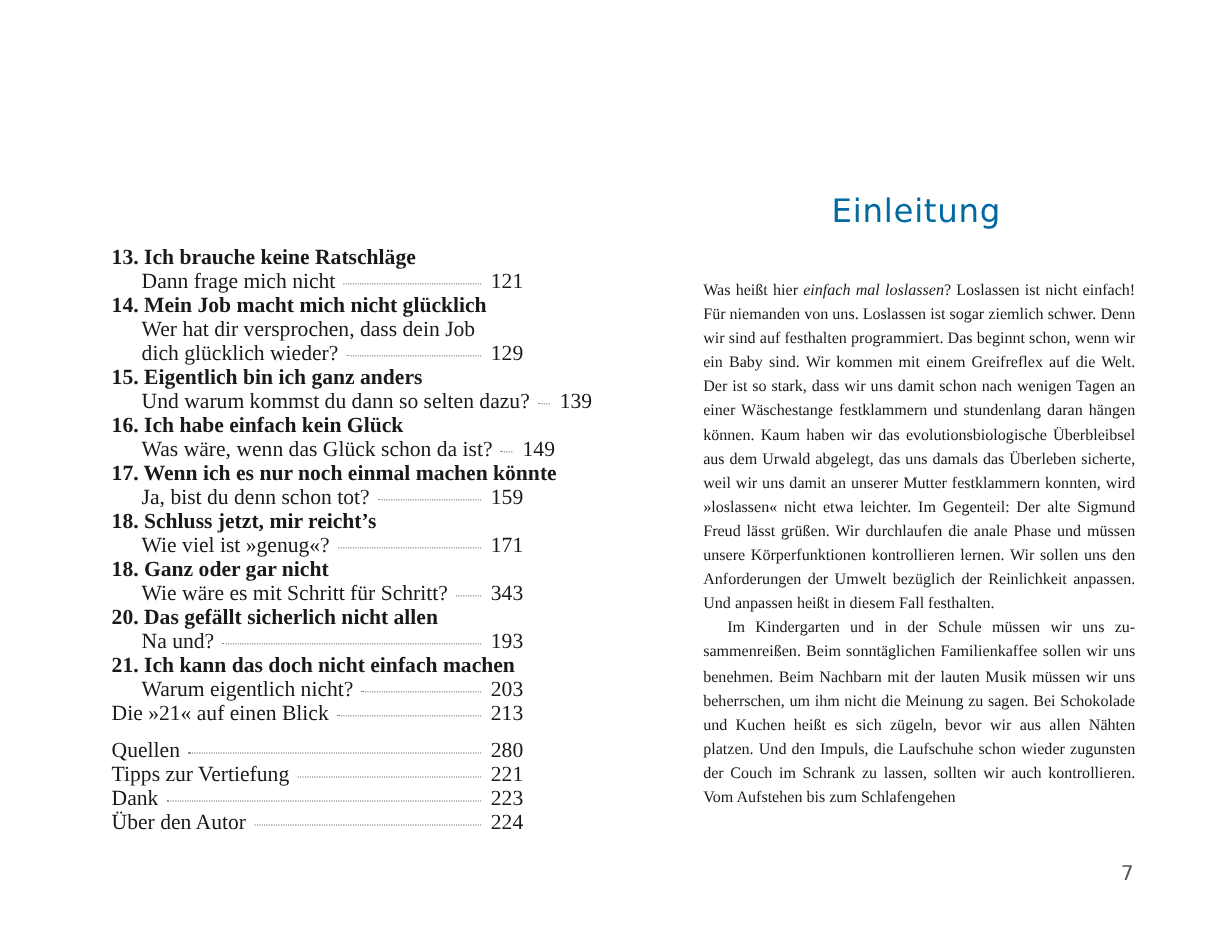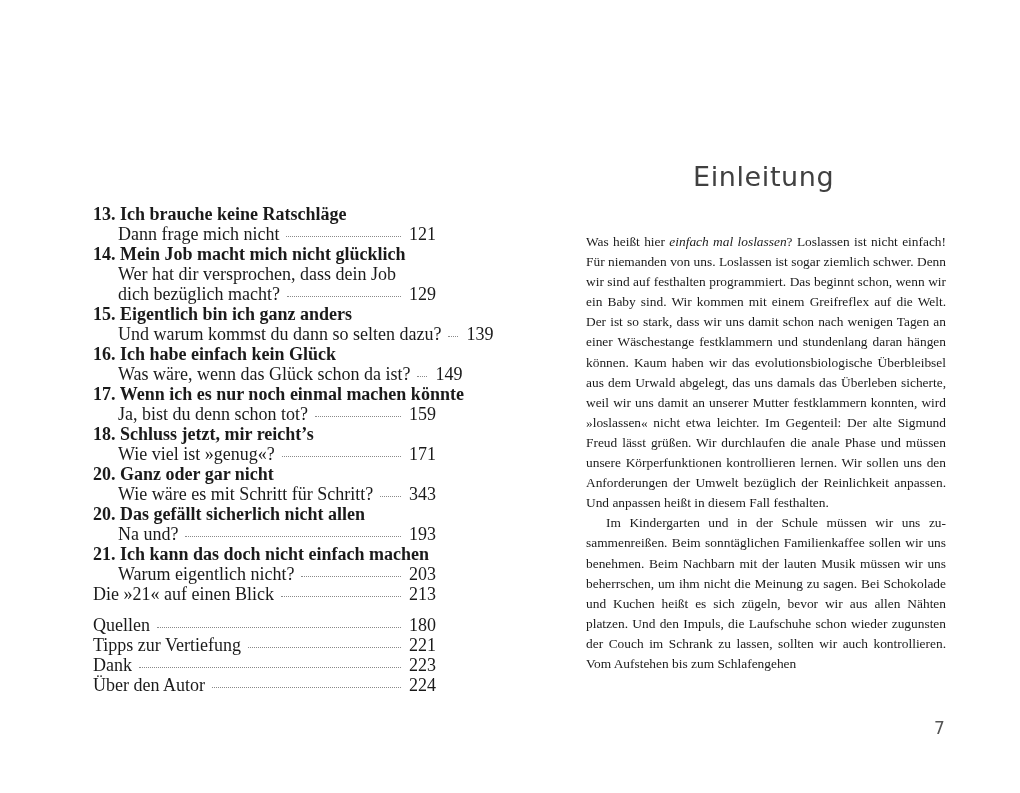--- a/index.html
+++ b/index.html
@@ -68,21 +68,21 @@
     }
     
     .chapter-heading {
       position: absolute;
       left: 693px;
       top: 157px;
       font-family: "DejaVu Sans", "Liberation Sans", sans-serif;
       font-weight: normal;
       font-size: 27px;
       letter-spacing: 0.6px;
-      color: #404040;
+      color: #0369a1;
       margin: 0;
       line-height: 40px;
     }
     .body-text {
       position: absolute;
       left: 586px;
       top: 232px;
       width: 360px;
       font-size: 13.4px;
       line-height: 20.1px;
@@ -121,21 +121,21 @@
         <span>Dann frage mich nicht</span>
         <span class="leader"></span>
         <span class="page">121</span>
       </div>
     </div>
 
     <div class="toc-chapter">
       <span class="toc-chapter-title">14. Mein Job macht mich nicht glücklich</span>
       <span class="toc-sub-only">Wer hat dir versprochen, dass dein Job</span>
       <div class="toc-line indent">
-        <span>dich bezüglich macht?</span>
+        <span>dich glücklich wieder?</span>
         <span class="leader"></span>
         <span class="page">129</span>
       </div>
     </div>
 
     <div class="toc-chapter">
       <span class="toc-chapter-title">15. Eigentlich bin ich ganz anders</span>
       <div class="toc-line indent">
         <span>Und warum kommst du dann so selten dazu?</span>
         <span class="leader"></span>
@@ -164,21 +164,21 @@
     <div class="toc-chapter">
       <span class="toc-chapter-title">18. Schluss jetzt, mir reicht’s</span>
       <div class="toc-line indent">
         <span>Wie viel ist »genug«?</span>
         <span class="leader"></span>
         <span class="page">171</span>
       </div>
     </div>
 
     <div class="toc-chapter">
-      <span class="toc-chapter-title">20. Ganz oder gar nicht</span>
+      <span class="toc-chapter-title">18. Ganz oder gar nicht</span>
       <div class="toc-line indent">
         <span>Wie wäre es mit Schritt für Schritt?</span>
         <span class="leader"></span>
         <span class="page">343</span>
       </div>
     </div>
 
     <div class="toc-chapter">
       <span class="toc-chapter-title">20. Das gefällt sicherlich nicht allen</span>
       <div class="toc-line indent">
@@ -201,21 +201,21 @@
       <span>Die »21« auf einen Blick</span>
       <span class="leader"></span>
       <span class="page">213</span>
     </div>
 
     <div class="toc-gap"></div>
 
     <div class="toc-line">
       <span>Quellen</span>
       <span class="leader"></span>
-      <span class="page">180</span>
+      <span class="page">280</span>
     </div>
     <div class="toc-line">
       <span>Tipps zur Vertiefung</span>
       <span class="leader"></span>
       <span class="page">221</span>
     </div>
     <div class="toc-line">
       <span>Dank</span>
       <span class="leader"></span>
       <span class="page">223</span>

